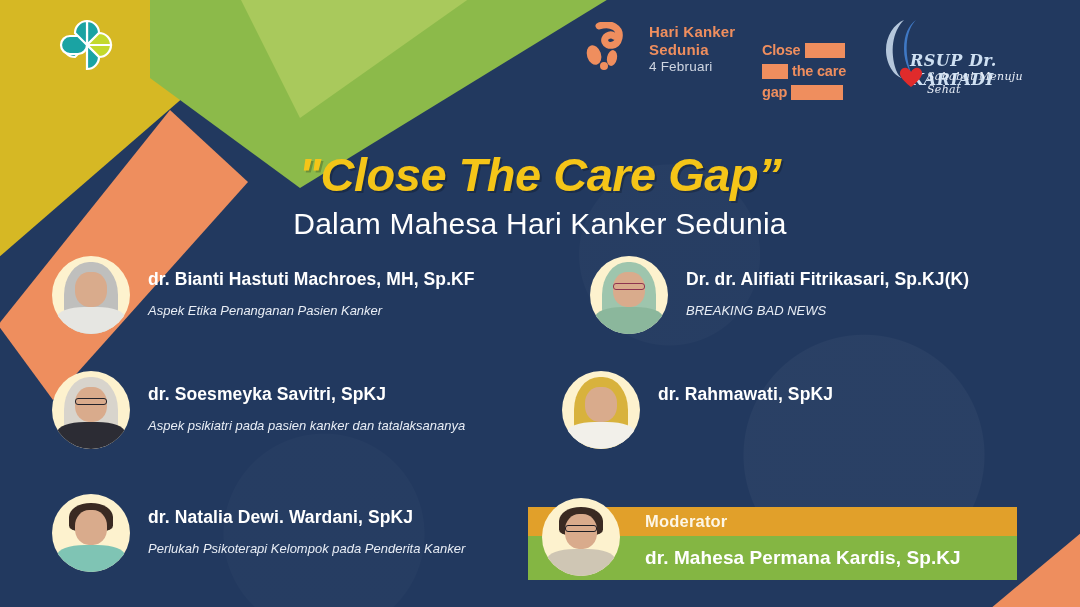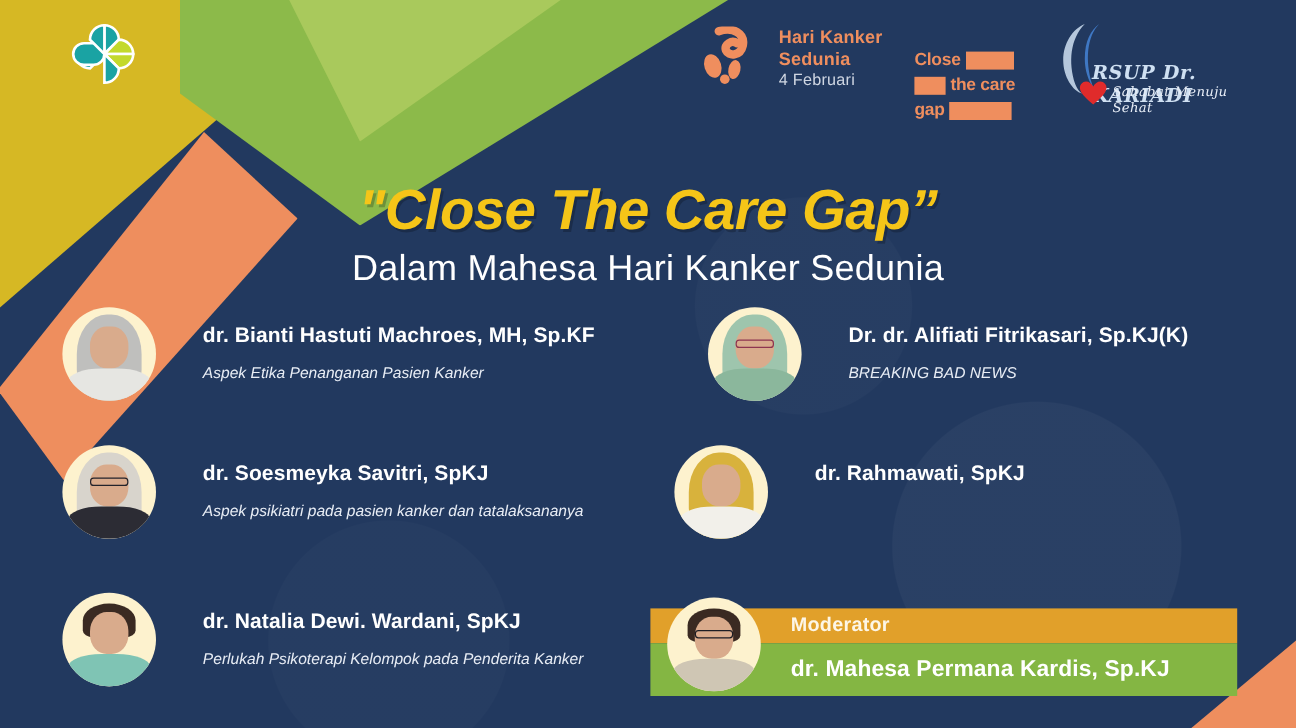--- a/index.html
+++ b/index.html
@@ -97,21 +97,21 @@
     font-size: 47px; font-weight: bold; font-style: italic;
     color: #f5c518; letter-spacing: -.5px;
     text-shadow: 2px 2px 0 rgba(0,0,0,.22);
   }
   .title-sub {
     position: absolute; top: 207px; width: 100%; text-align: center;
     font-size: 30px; color: #ffffff; letter-spacing: .2px;
   }
 
   
-  .speaker { position: absolute; display: flex; align-items: flex-start; gap: 21px; }
+  .speaker { position: absolute; display: flex; align-items: flex-start; }
   .avatar {
     width: 78px; height: 78px; border-radius: 50%; flex: 0 0 78px;
     background: #fdf2ce; overflow: hidden; position: relative;
   }
   .av-inner { position: absolute; inset: 0; }
   .av-hijab { position: absolute; left: 15%; top: 8%; width: 70%; height: 92%; border-radius: 46% 46% 36% 36%; }
   .av-face  { position: absolute; left: 30%; top: 20%; width: 40%; height: 45%; border-radius: 45%; background: #d9ab8c; }
   .av-body  { position: absolute; left: 6%; bottom: 0; width: 88%; height: 34%; border-radius: 40% 40% 0 0; }
   .av-hair  { position: absolute; left: 22%; top: 12%; width: 56%; height: 36%; border-radius: 50% 50% 20% 20%; background: #3a2a22; }
   .av-glass { position: absolute; left: 29%; top: 34%; width: 42%; height: 9%; border-radius: 3px; border: 1.6px solid #2b2b35; }
@@ -120,21 +120,21 @@
   .sp-name {
     font-size: 17.5px; font-weight: bold; color: #ffffff;
     letter-spacing: .1px; line-height: 1.15; white-space: nowrap;
   }
   .sp-topic {
     font-size: 13px; font-style: italic; color: #e8edf5;
     line-height: 1.28; margin-top: 14px; max-width: 330px;
   }
 
   
-  .moderator { position: absolute; left: 556px; top: 498px; display: flex; align-items: flex-start; }
+  .moderator { position: absolute; left: 542px; top: 498px; display: flex; align-items: flex-start; }
   .mod-banner { margin-left: -14px; margin-top: 9px; width: 489px; }
   .mod-top {
     background: #e1a02a; height: 29px; display: flex; align-items: center;
     padding-left: 117px;
   }
   .mod-bot {
     background: #84b643; height: 44px; display: flex; align-items: center;
     padding-left: 117px;
   }
   .mod-label { font-size: 16.5px; font-weight: bold; color: #fdf6e6; letter-spacing: .2px; }

